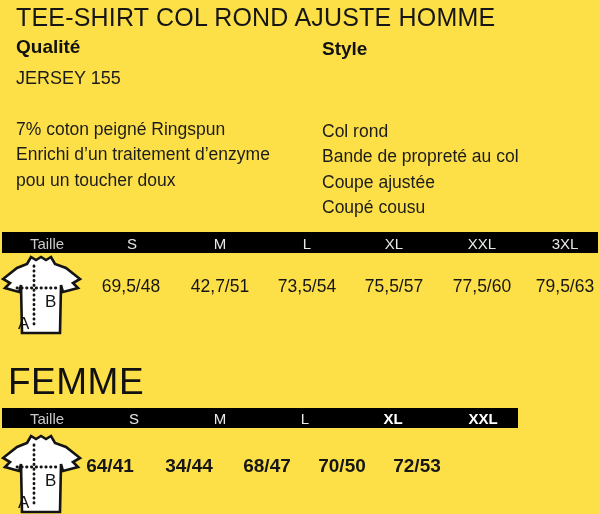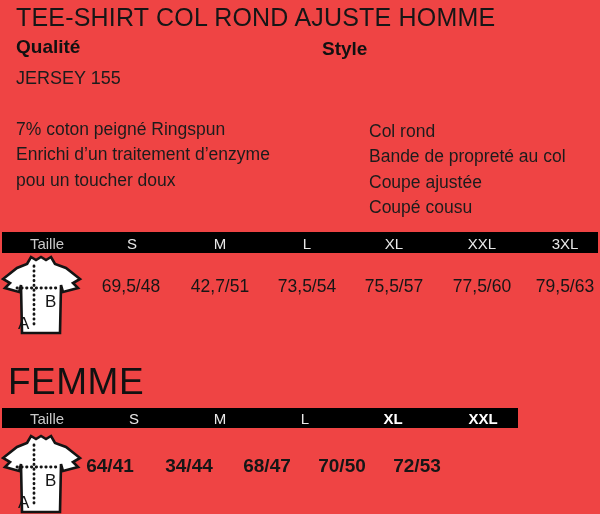--- a/index.html
+++ b/index.html
@@ -1,30 +1,30 @@
 <!DOCTYPE html>
 <html><head>
 <meta charset="utf-8">
 <style>
   html,body{margin:0;padding:0;background:#fff;}
   .page{
-    position:relative;width:600px;height:514px;background:#ef4444;
+    position:relative;width:600px;height:514px;background:#fde047;
     font-family:"Liberation Sans", sans-serif;color:#1a1a1a;overflow:hidden;
   }
   .title{
     position:absolute;left:16px;top:3px;margin:0;
     font-size:25px;font-weight:500;letter-spacing:0.2px;color:#161616;white-space:nowrap;
   }
   .h2{position:absolute;font-size:19px;font-weight:700;color:#111;}
   .h2.q{left:16px;top:36px;}
   .h2.s{left:322px;top:38px;}
   .jersey{position:absolute;left:16px;top:68px;font-size:18px;color:#1c1c1c;}
   .lines{position:absolute;font-size:17.5px;line-height:25.4px;color:#1c1c1c;white-space:nowrap;}
   .lines.left{left:16px;top:117px;}
-  .lines.right{left:322px;top:119px;margin-left:47px;}
+  .lines.right{left:322px;top:119px;}
   .lines div{height:25.4px;}
   .bar{position:absolute;background:#000;}
   .bar.t1{left:2px;top:232px;width:596px;height:21px;}
   .bar.t2{left:2px;top:408px;width:516px;height:20px;}
   .bar span{
     position:absolute;top:50%;transform:translate(-50%,-50%);
     font-size:15px;color:#e8e8e8;white-space:nowrap;
   }
   .bar span.lab{color:#c9c9c9;}
   .bar span.bold{font-weight:700;color:#ffffff;}

